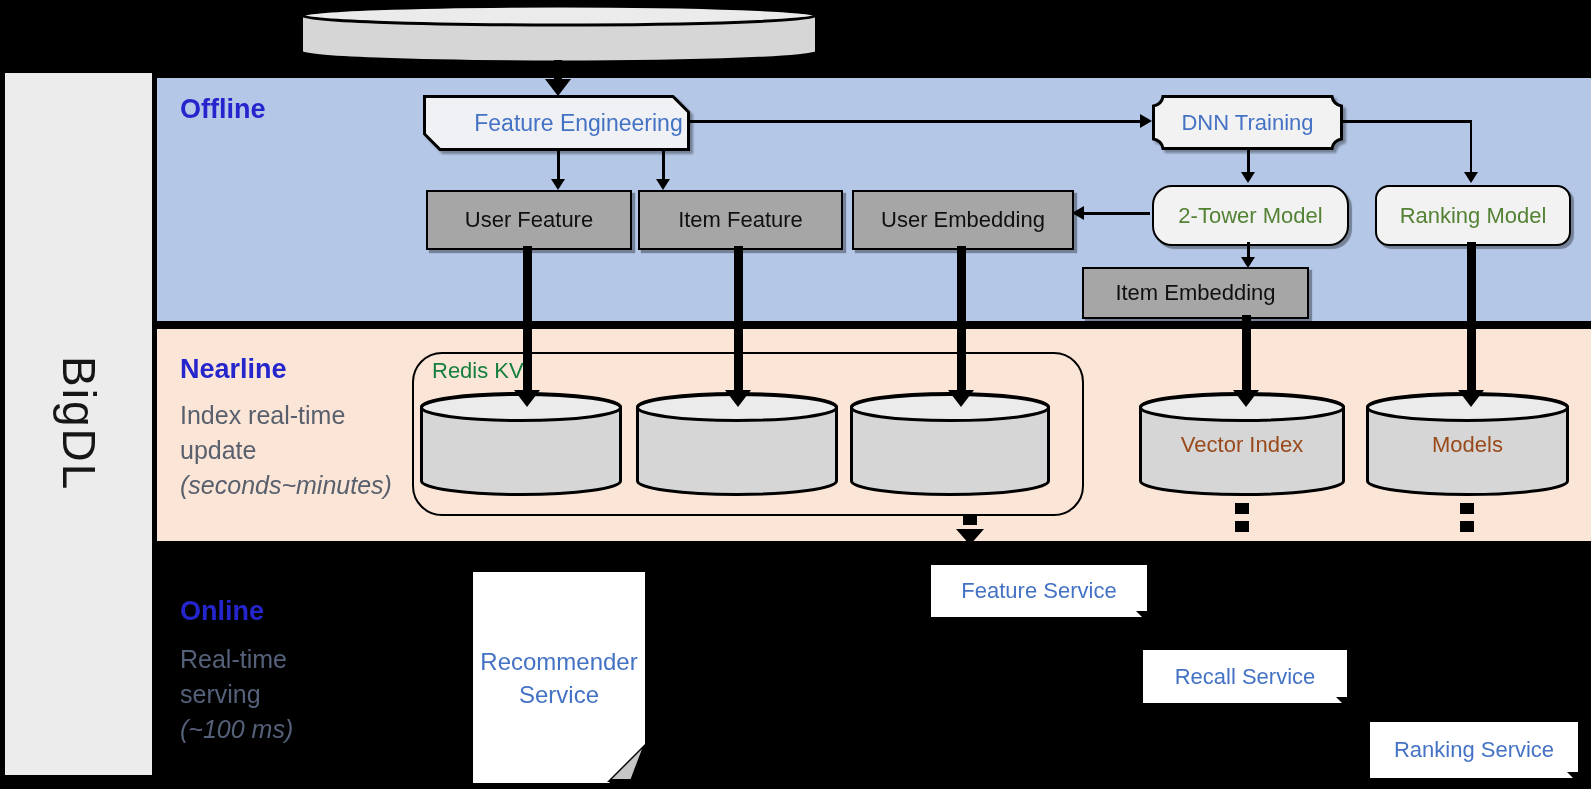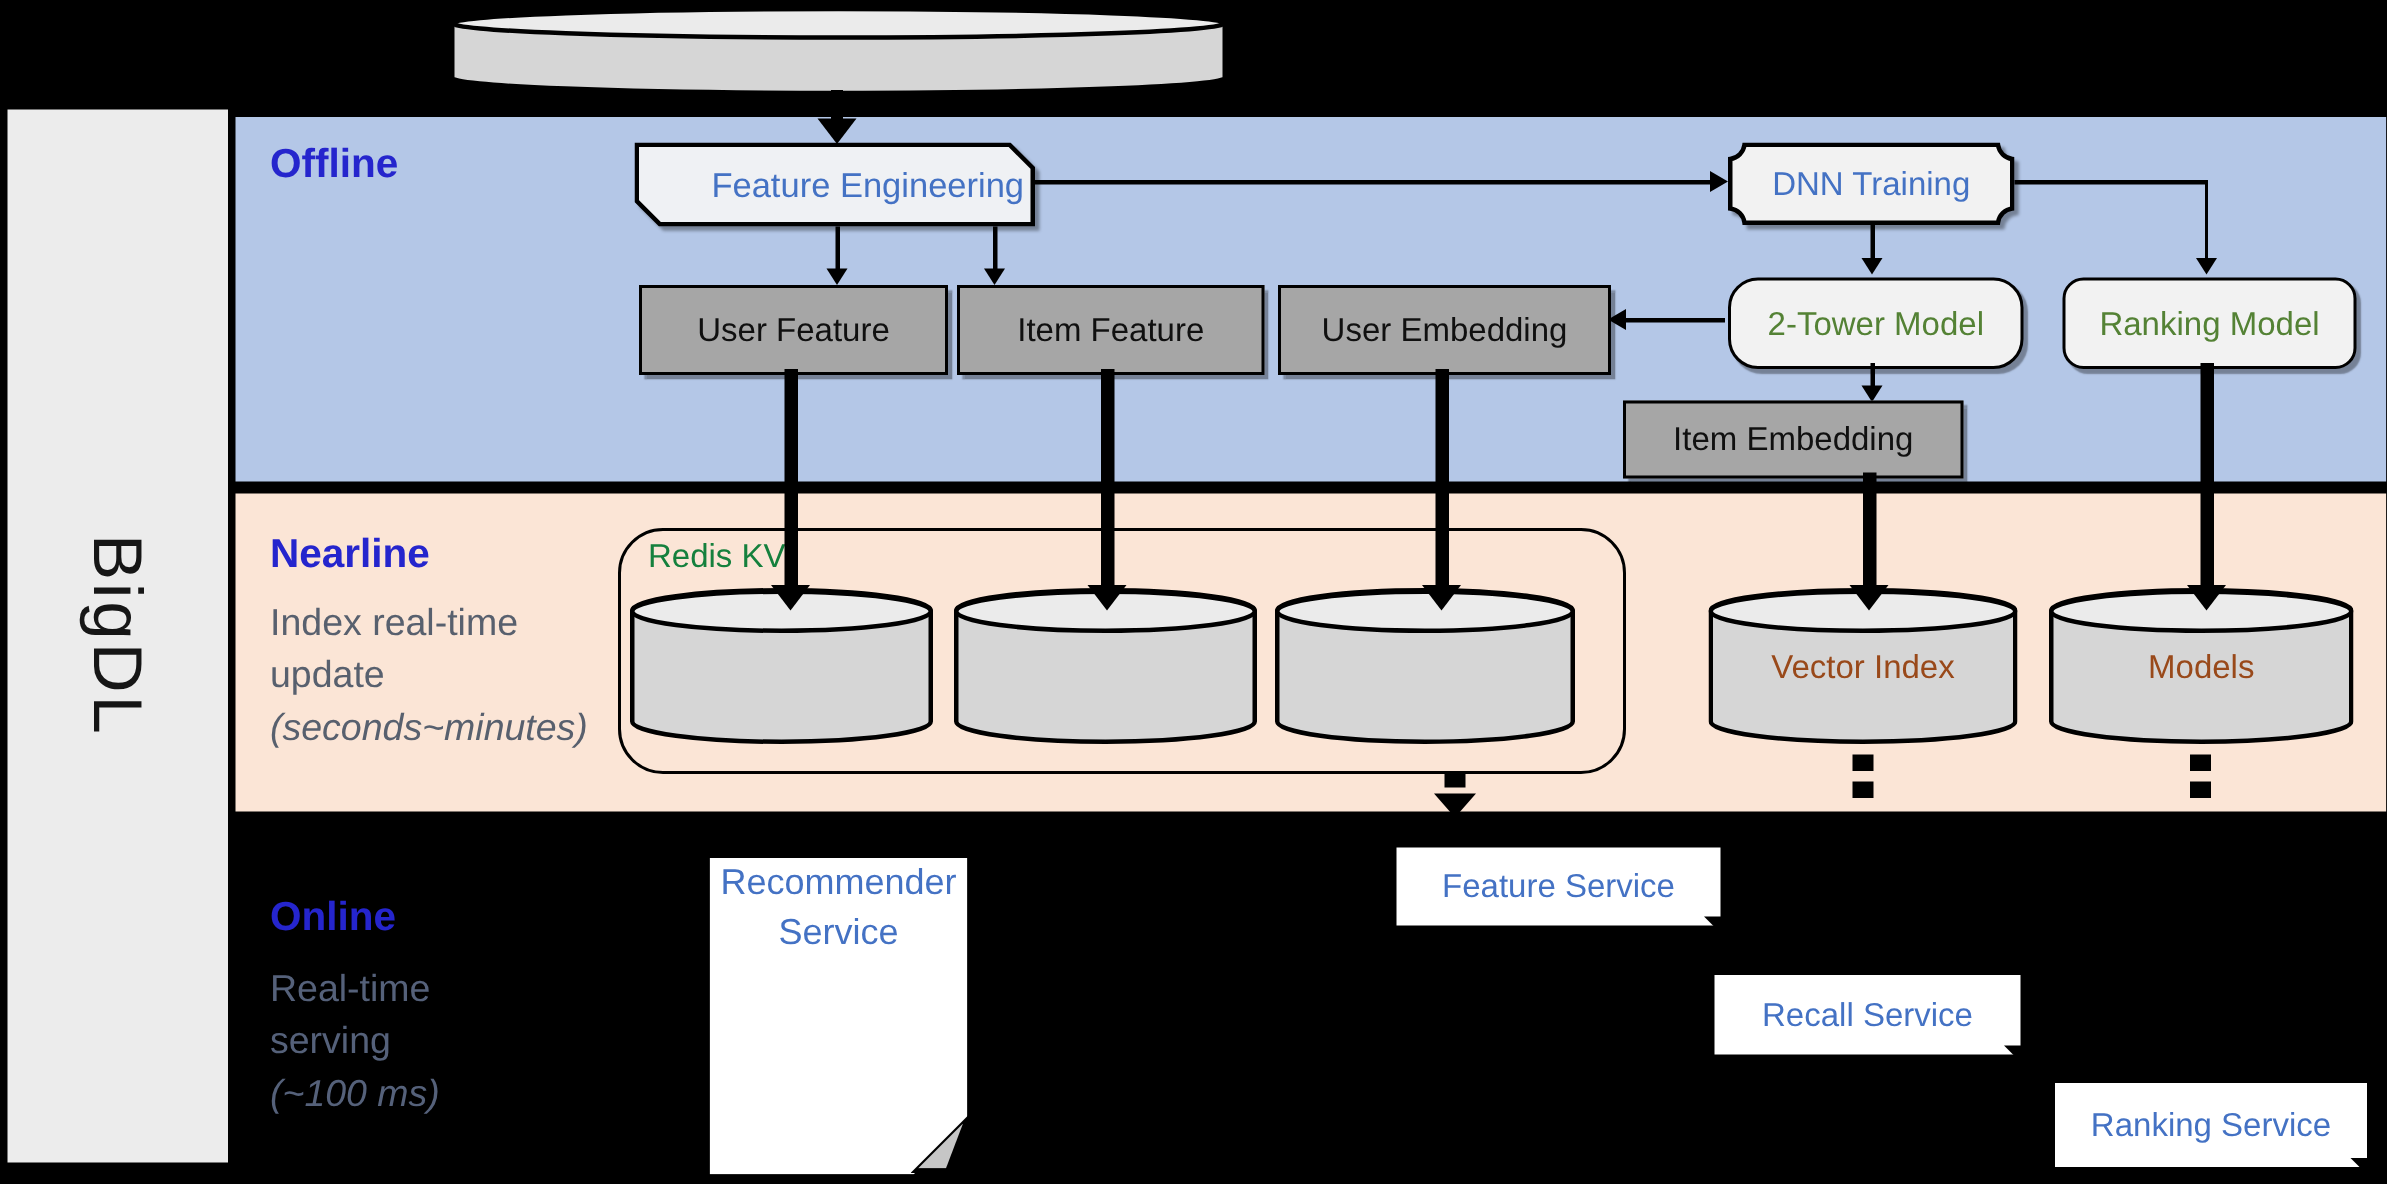--- a/index.html
+++ b/index.html
@@ -49,21 +49,21 @@
   .ah-lt{border-top:7px solid transparent;border-bottom:7px solid transparent;border-right:12px solid #000;}
   .ah-dn-thick{border-left:13px solid transparent;border-right:13px solid transparent;border-top:17px solid #000;}
   .dash{position:absolute;width:14px;height:11px;background:#000;}
 
   
   .service{background:#fff;display:flex;align-items:center;justify-content:center;
            font-size:22px;color:#4472c4;}
   .service .fold-sm{position:absolute;right:-4px;bottom:-9px;width:0;height:0;
                     border-top:15px solid #000;border-left:15px solid transparent;}
   .doc{background:#fff;clip-path:polygon(0 0,100% 0,100% calc(100% - 36px),calc(100% - 36px) 100%,0 100%);
-       display:flex;align-items:flex-start;justify-content:center;text-align:center;
+       display:flex;align-items:center;justify-content:center;text-align:center;
        font-size:24px;line-height:33px;color:#4472c4;}
   .fold-big-black{left:607px;top:742px;width:40px;height:40px;background:#000;
                   clip-path:polygon(0 100%,100% 0,100% 100%);}
   .fold-big-gray{left:612px;top:749px;width:30px;height:30px;background:#c6c6c6;
                  clip-path:polygon(0 100%,100% 0,62% 100%);}
 </style>
 </head>
 <body>
 
 <div class="canvas">

